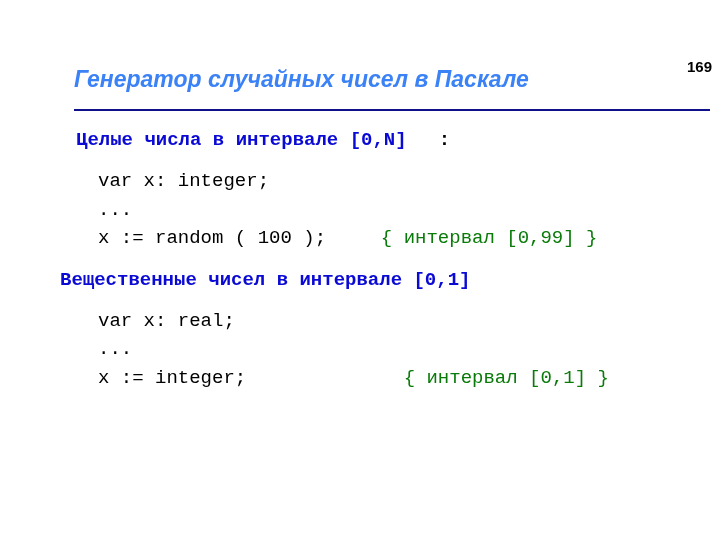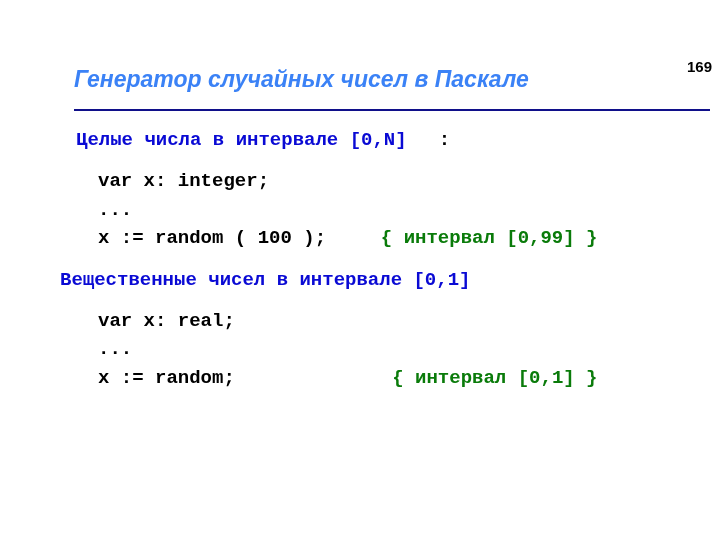--- a/index.html
+++ b/index.html
@@ -38,21 +38,21 @@
       margin-left: 2px;
       margin-bottom: 6px;
       font-family: Liberation Mono, monospace;
     }
     .section-heading .colon {
       color: #000;
     }
     .code {
       font-family: "Courier New", Courier, monospace;
       font-size: 19px;
-      font-weight: bold;
+      font-weight: normal;
       color: #000;
       line-height: 1.5;
       margin-left: 24px;
       white-space: pre;
       margin-bottom: 14px;
     }
     .comment { color: #0a7b0a; }
   </style>
 </head>
 <body>
@@ -65,13 +65,13 @@
 <div class="section-heading">
   <span>Целые числа в интервале [0,N]</span><span class="colon">:</span>
 </div>
 <div class="code"><span>var x: integer;</span>
 <span>...</span>
 <span>x := random ( 100 );  </span><span class="comment">{ интервал [0,99] }</span></div>
 
 <div class="section-heading">Вещественные чисел в интервале [0,1]</div>
 <div class="code"><span>var x: real;</span>
 <span>...</span>
-<span>x := random;           </span><span class="comment">{ интервал [0,1] }</span></div>
+<span>x := integer;           </span><span class="comment">{ интервал [0,1] }</span></div>
 
 </body></html>

